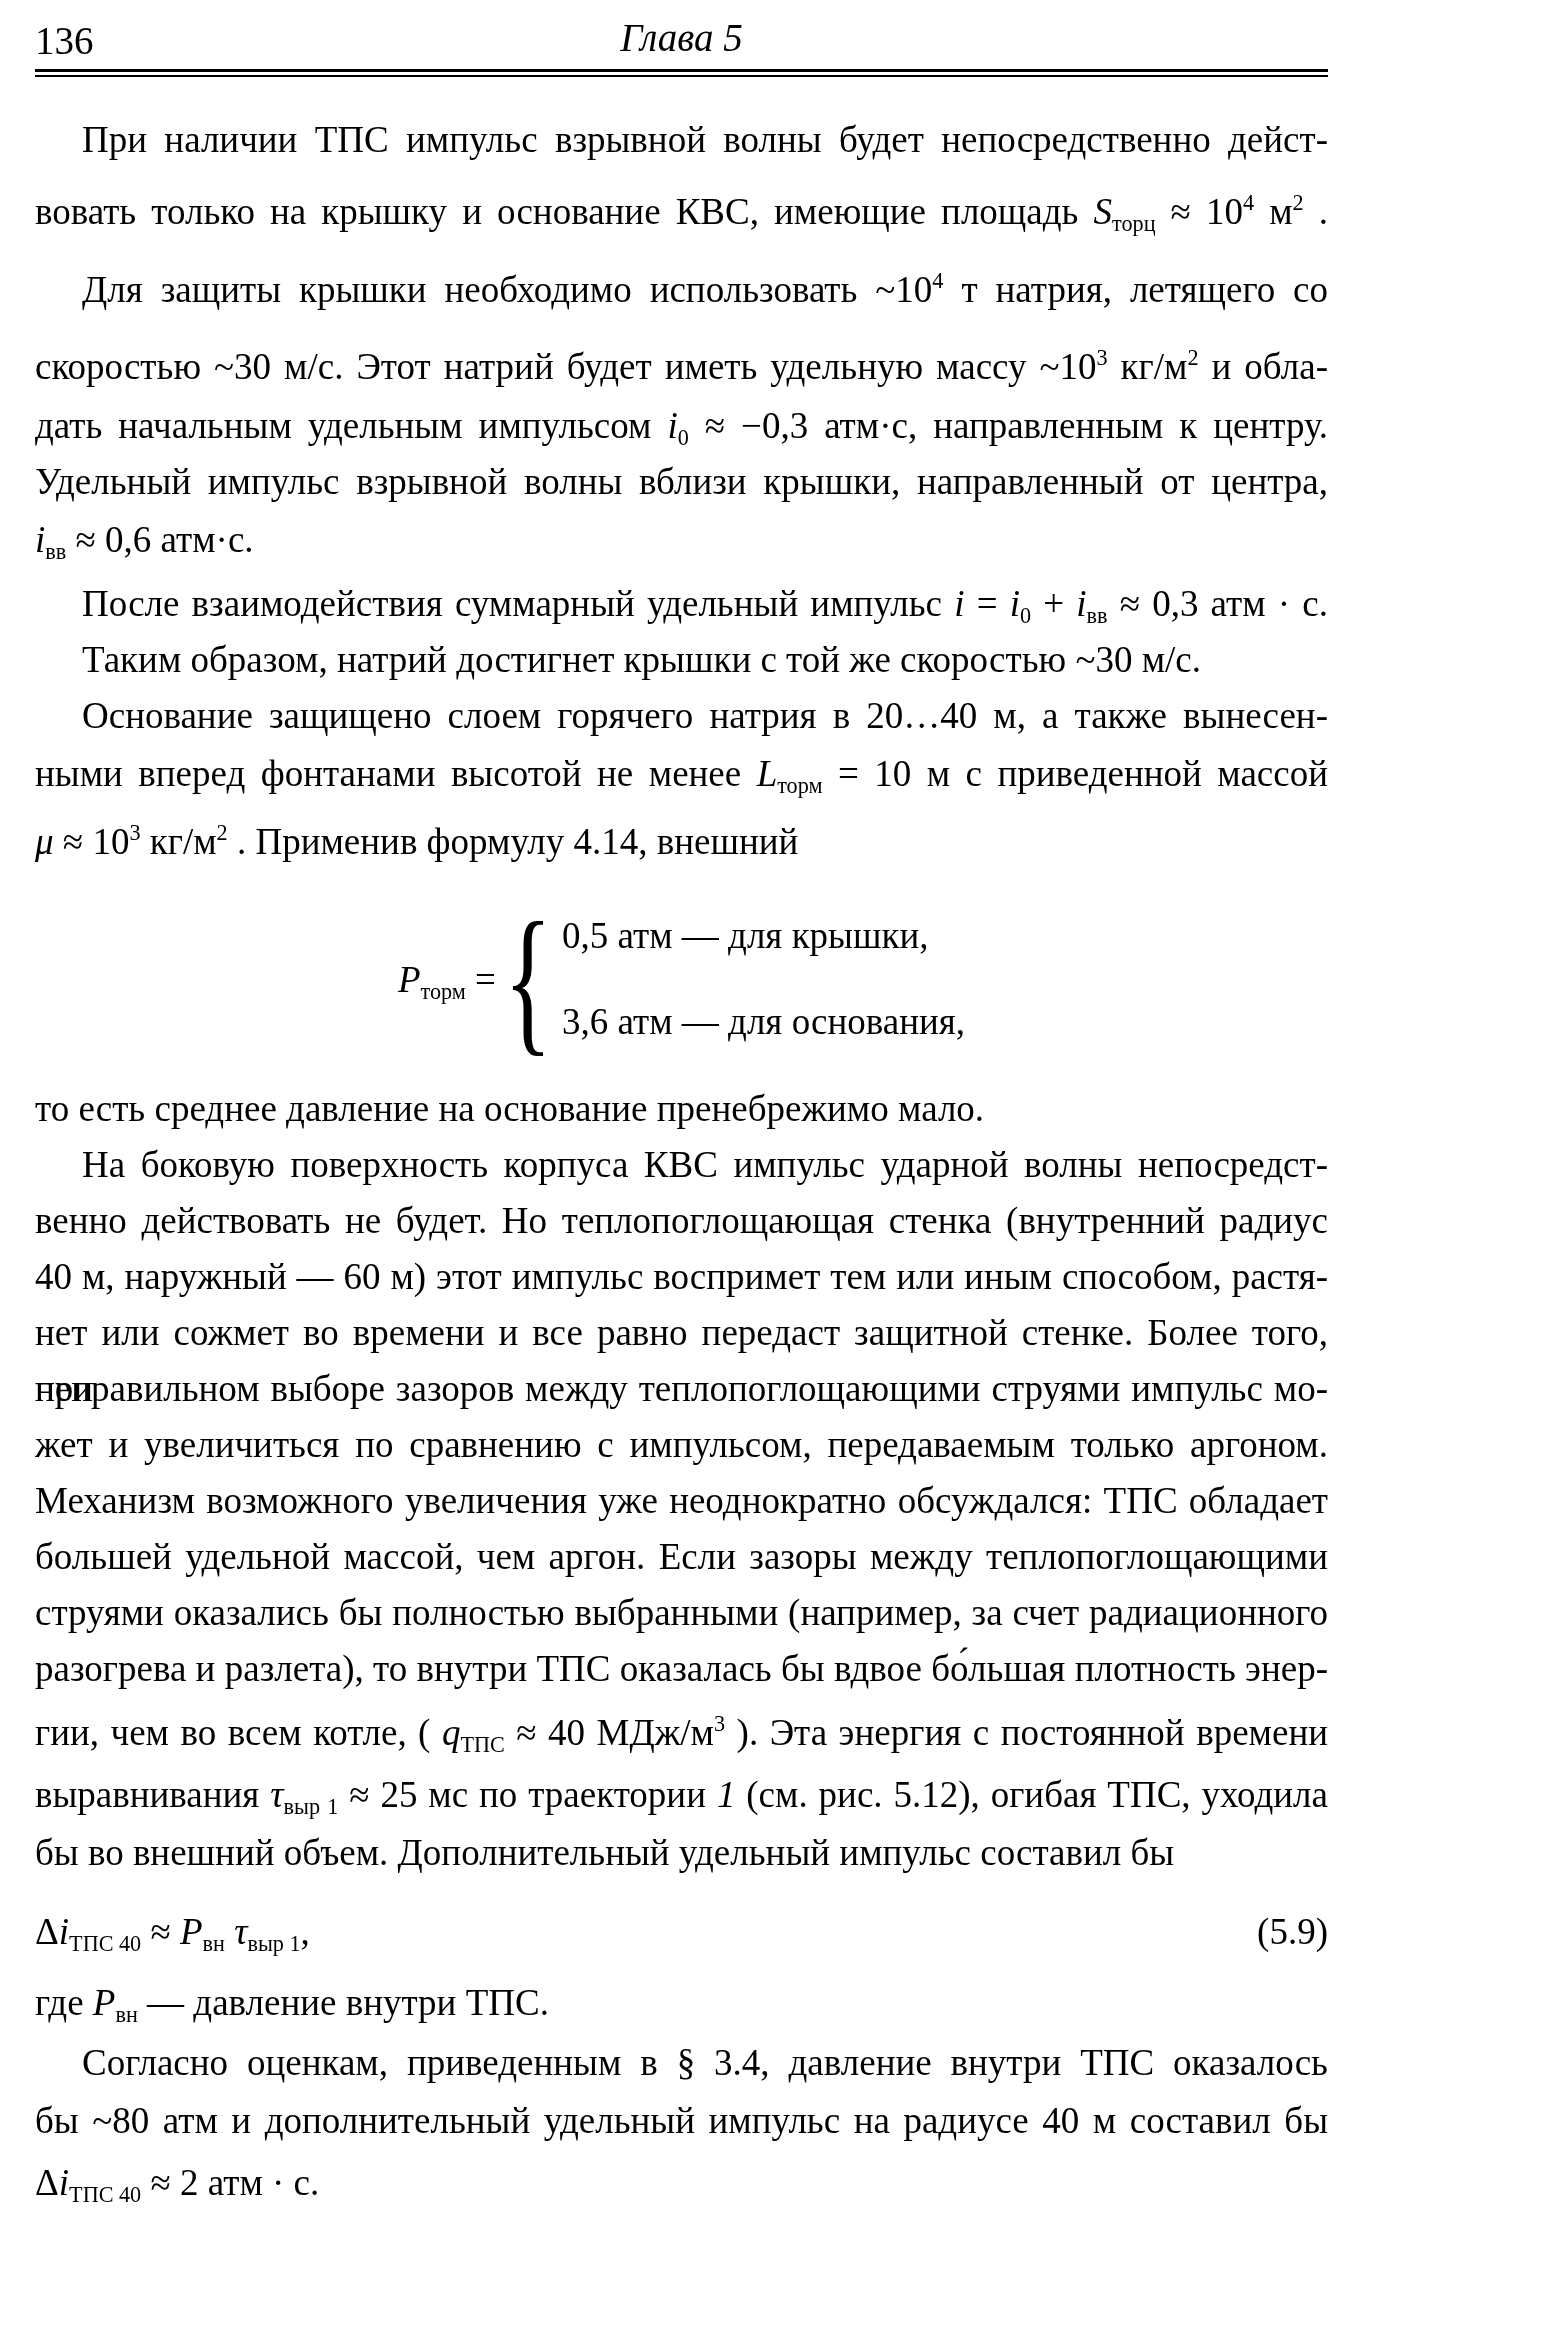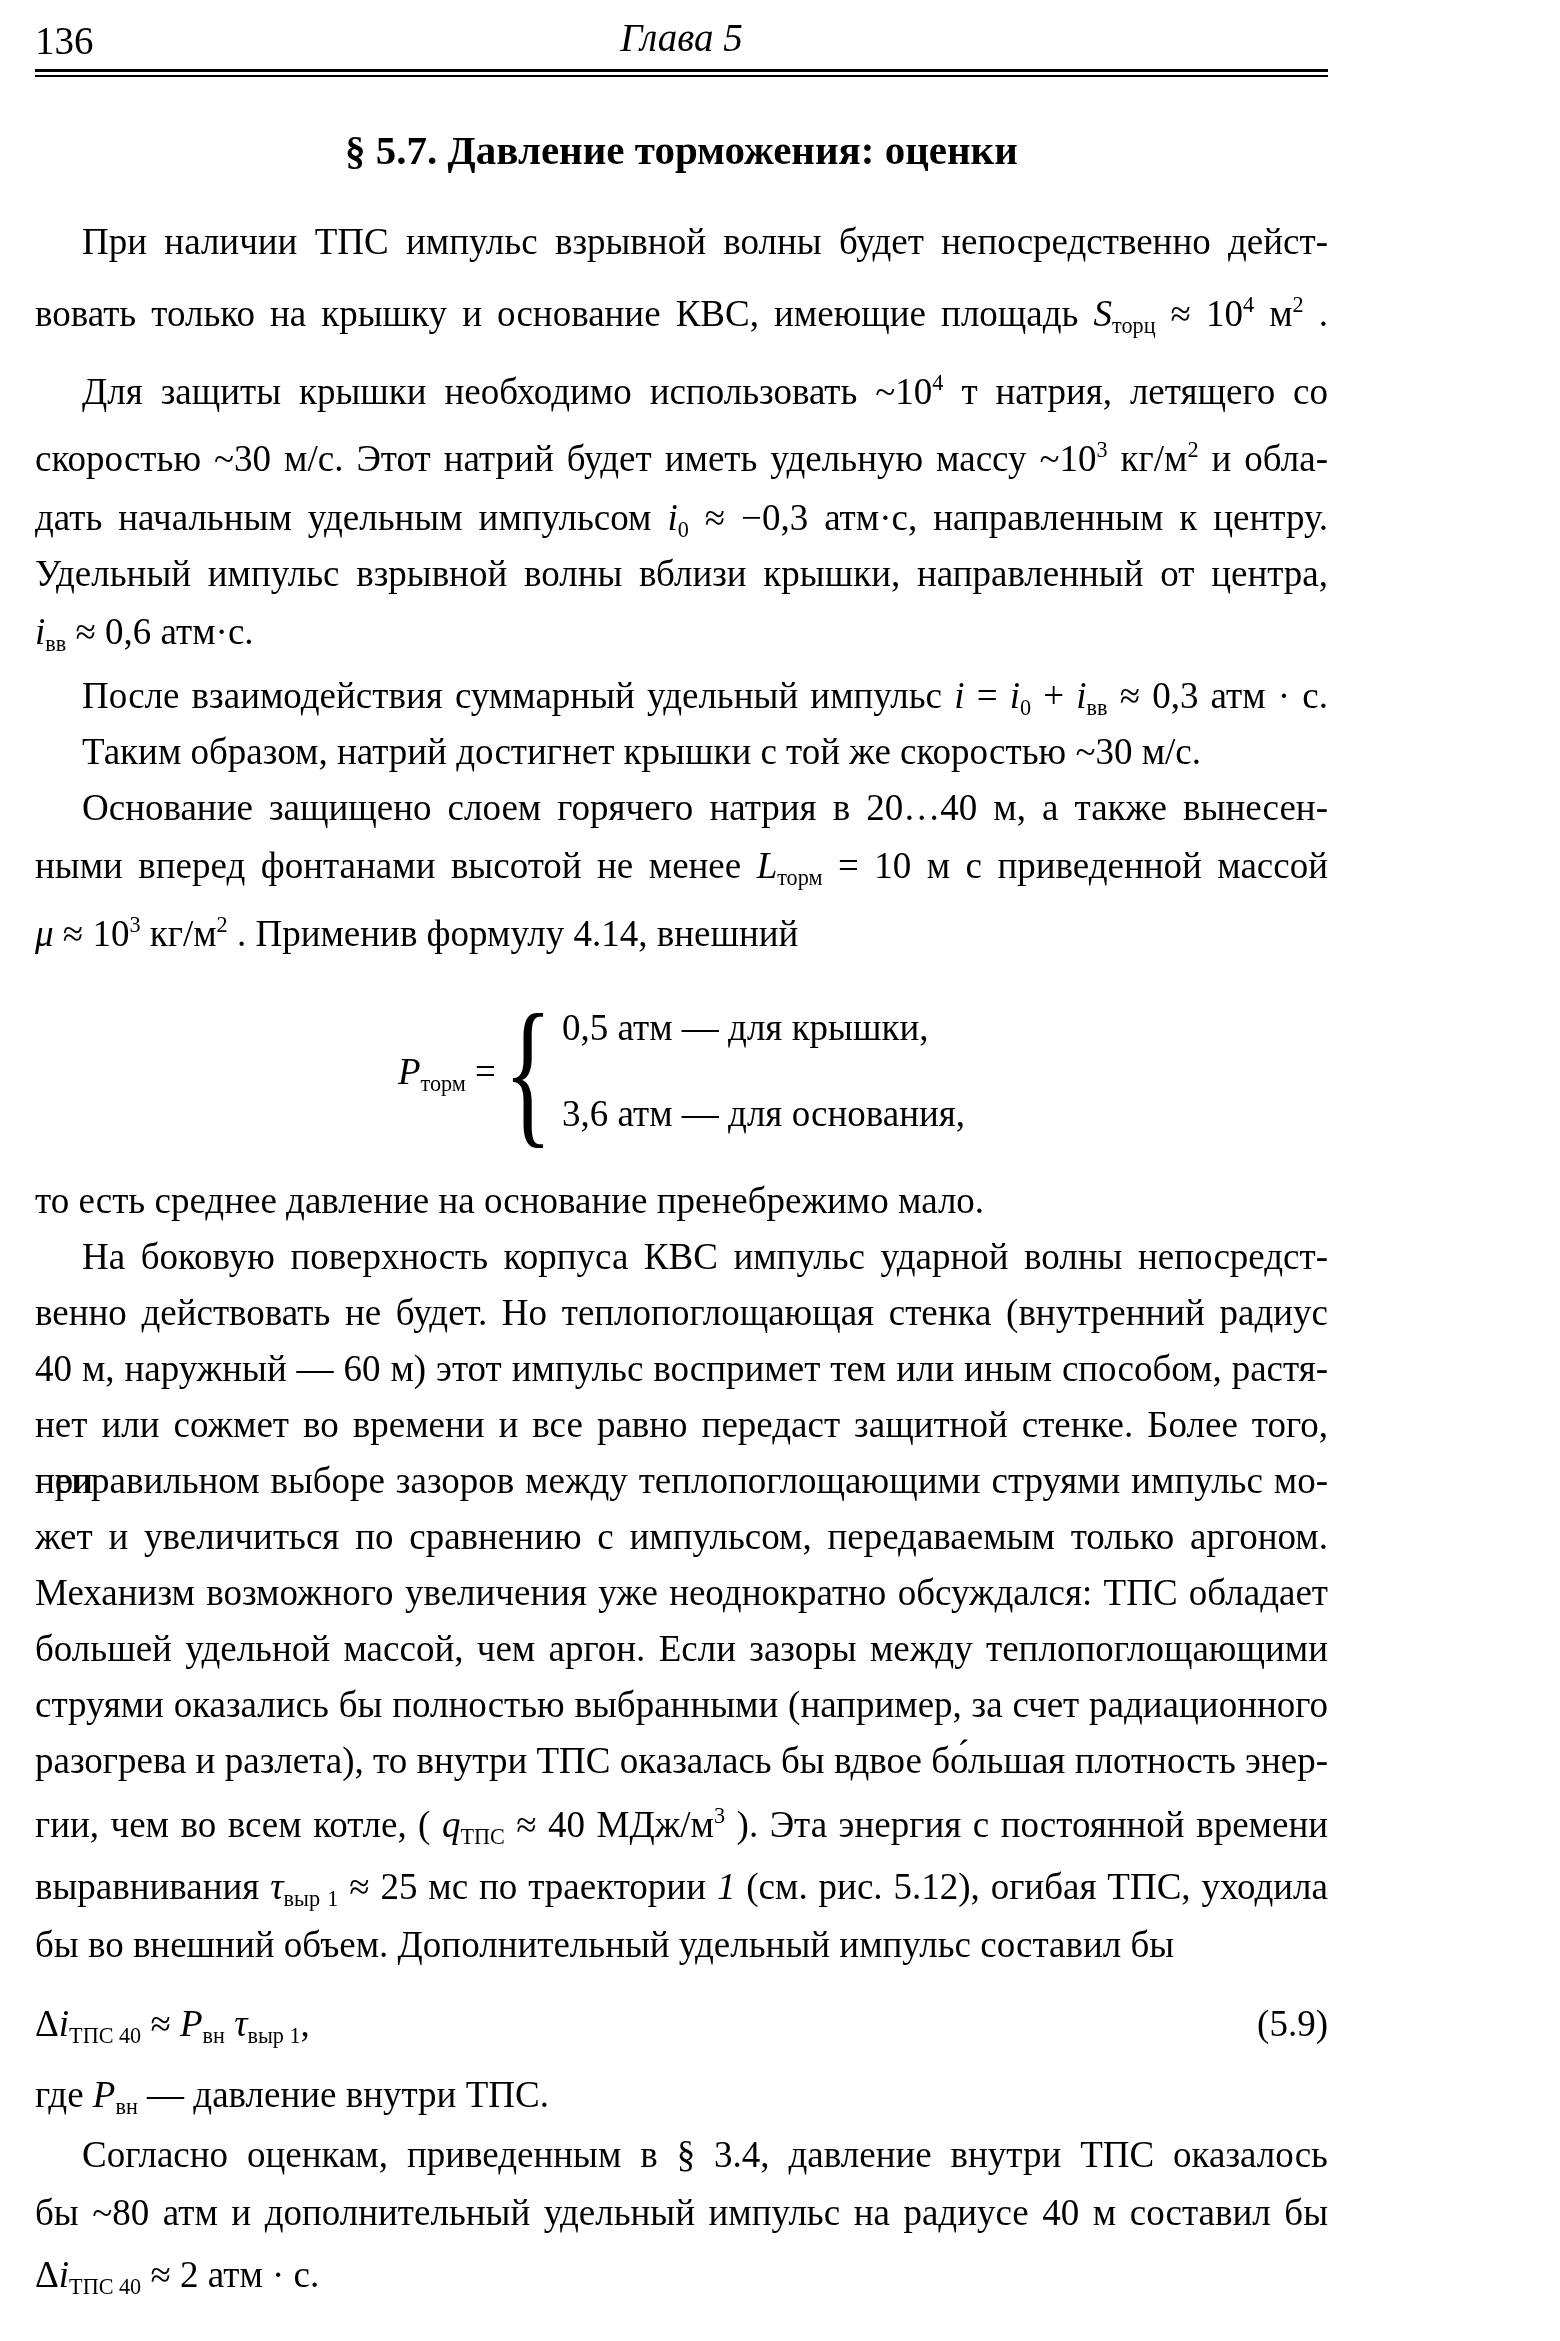--- a/index.html
+++ b/index.html
@@ -46,26 +46,25 @@
 </style>
 </head>
 <body>
 
 <div class="page">
   <div class="page-header">
     <span class="page-number">136</span>
     <div class="chapter-title">Глава 5</div>
   </div>
   <div class="double-rule"></div>
-  <div class="section-title">§ 5.7. Давление торможения: оценки</div>
   <div id="doc-body">
       <div class="line indent just" style="margin-top: 35px;"><span>При наличии ТПС импульс взрывной волны будет непосредственно дейст-</span></div>
       <div class="line just" style="margin-top: 15.6px;"><span>вовать только на крышку и основание КВС, имеющие площадь </span><span class="i">S</span><span class="sub">торц</span><span> ≈ 10</span><span class="sup">4</span><span> м</span><span class="sup">2</span><span> .</span></div>
       <div class="line indent just" style="margin-top: 21.5px;"><span>Для защиты крышки необходимо использовать ~10</span><span class="sup">4</span><span> т натрия, летящего со</span></div>
-      <div class="line just" style="margin-top: 11px;"><span>скоростью ~30 м/с. Этот натрий будет иметь удельную массу ~10</span><span class="sup">3</span><span> кг/м</span><span class="sup">2</span><span> и обла-</span></div>
+      <div class="line just" style="margin-top: 21px;"><span>скоростью ~30 м/с. Этот натрий будет иметь удельную массу ~10</span><span class="sup">3</span><span> кг/м</span><span class="sup">2</span><span> и обла-</span></div>
       <div class="line just" style="margin-top: 3.9px;"><span>дать начальным удельным импульсом </span><span class="i">i</span><span class="sub">0</span><span> ≈ −0,3 атм·с, направленным к центру.</span></div>
       <div class="line just"><span>Удельный импульс взрывной волны вблизи крышки, направленный от центра,</span></div>
       <div class="line" style="margin-top: 2px;"><span class="i">i</span><span class="sub">вв</span><span> ≈ 0,6 атм·с.</span></div>
       <div class="line indent just" style="margin-top: 7.8px;"><span>После взаимодействия суммарный удельный импульс </span><span class="i">i</span><span> = </span><span class="i">i</span><span class="sub">0</span><span> + </span><span class="i">i</span><span class="sub">вв</span><span> ≈ 0,3 атм · с.</span></div>
       <div class="line indent"><span>Таким образом, натрий достигнет крышки с той же скоростью ~30 м/с.</span></div>
       <div class="line indent just"><span>Основание защищено слоем горячего натрия в 20…40 м, а также вынесен-</span></div>
       <div class="line just" style="margin-top: 2px;"><span>ными вперед фонтанами высотой не менее </span><span class="i">L</span><span class="sub">торм</span><span> = 10 м с приведенной массой</span></div>
       <div class="line" style="margin-top: 11.7px;"><span class="i">μ</span><span> ≈ 10</span><span class="sup">3</span><span> кг/м</span><span class="sup">2</span><span> . Применив формулу 4.14, внешний</span></div>
       <div class="cases-block" style="margin-top: 23.4px;">
         <span class="cases-lhs"><span class="i">P</span><span class="sub">торм</span><span> = </span></span>

